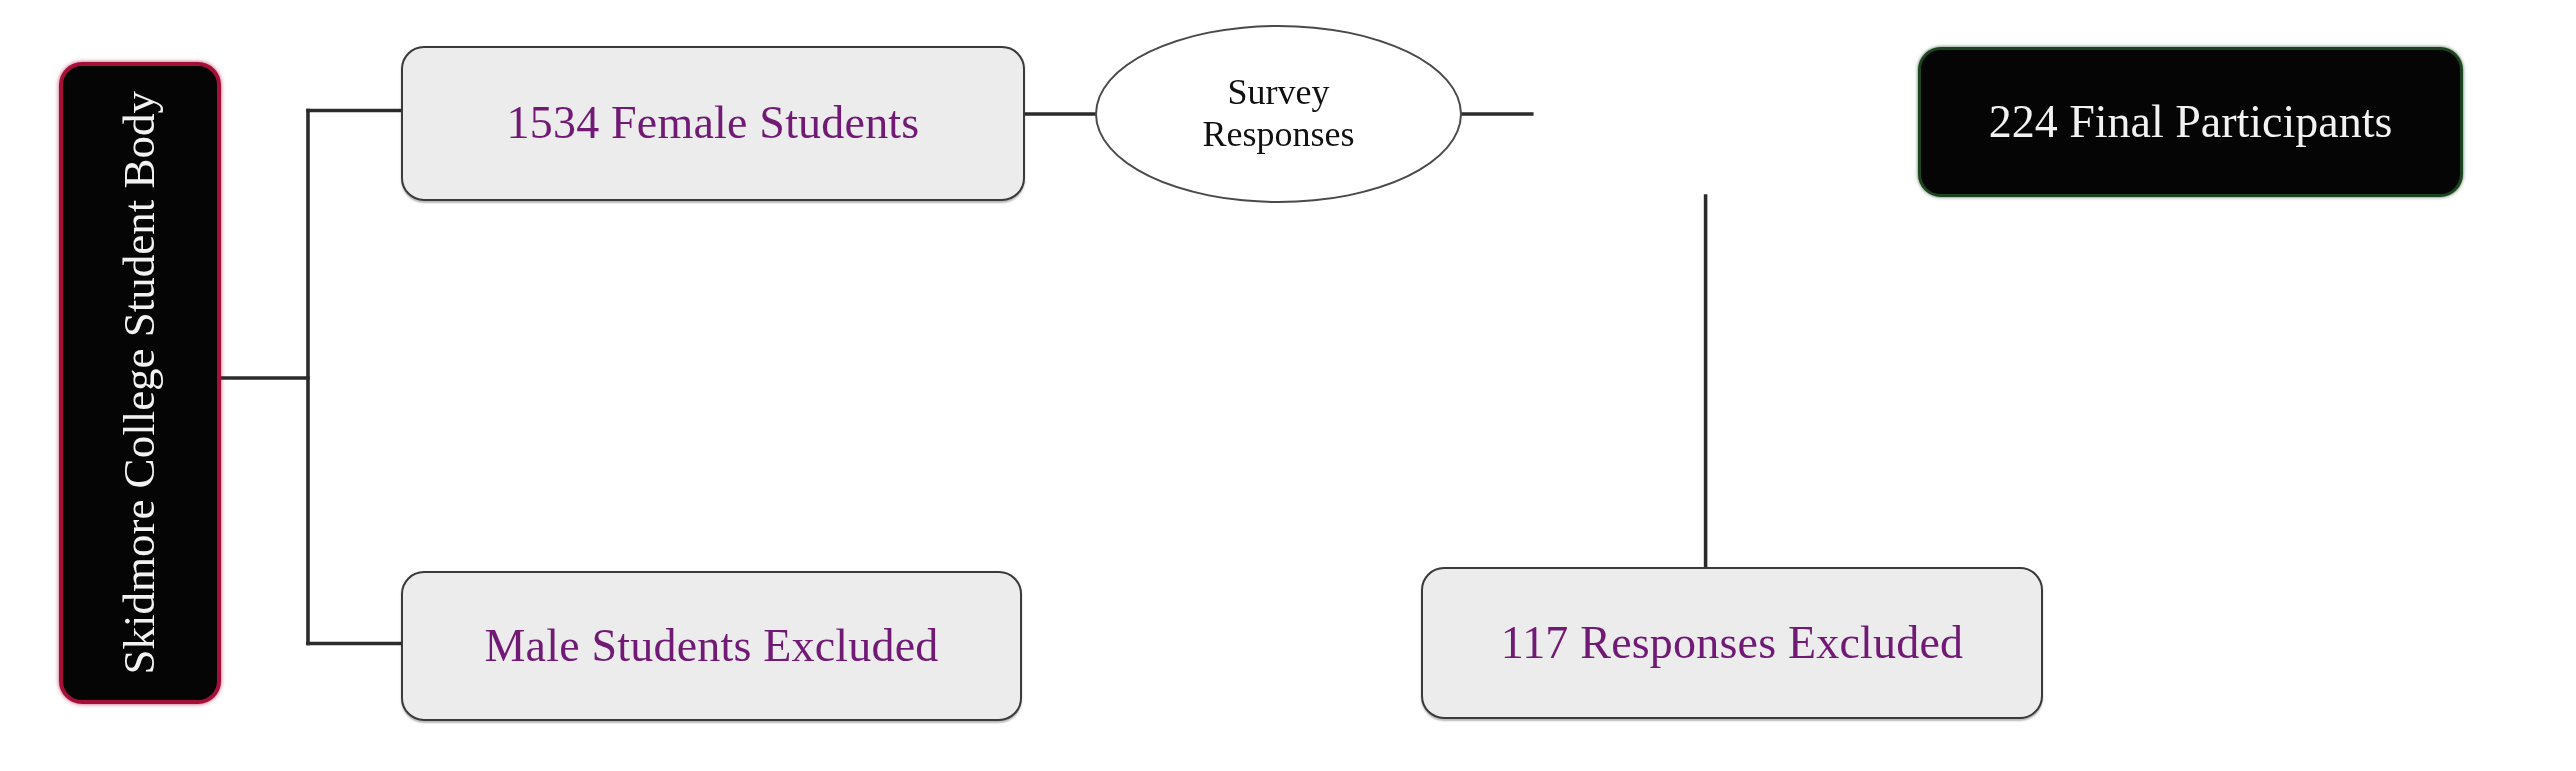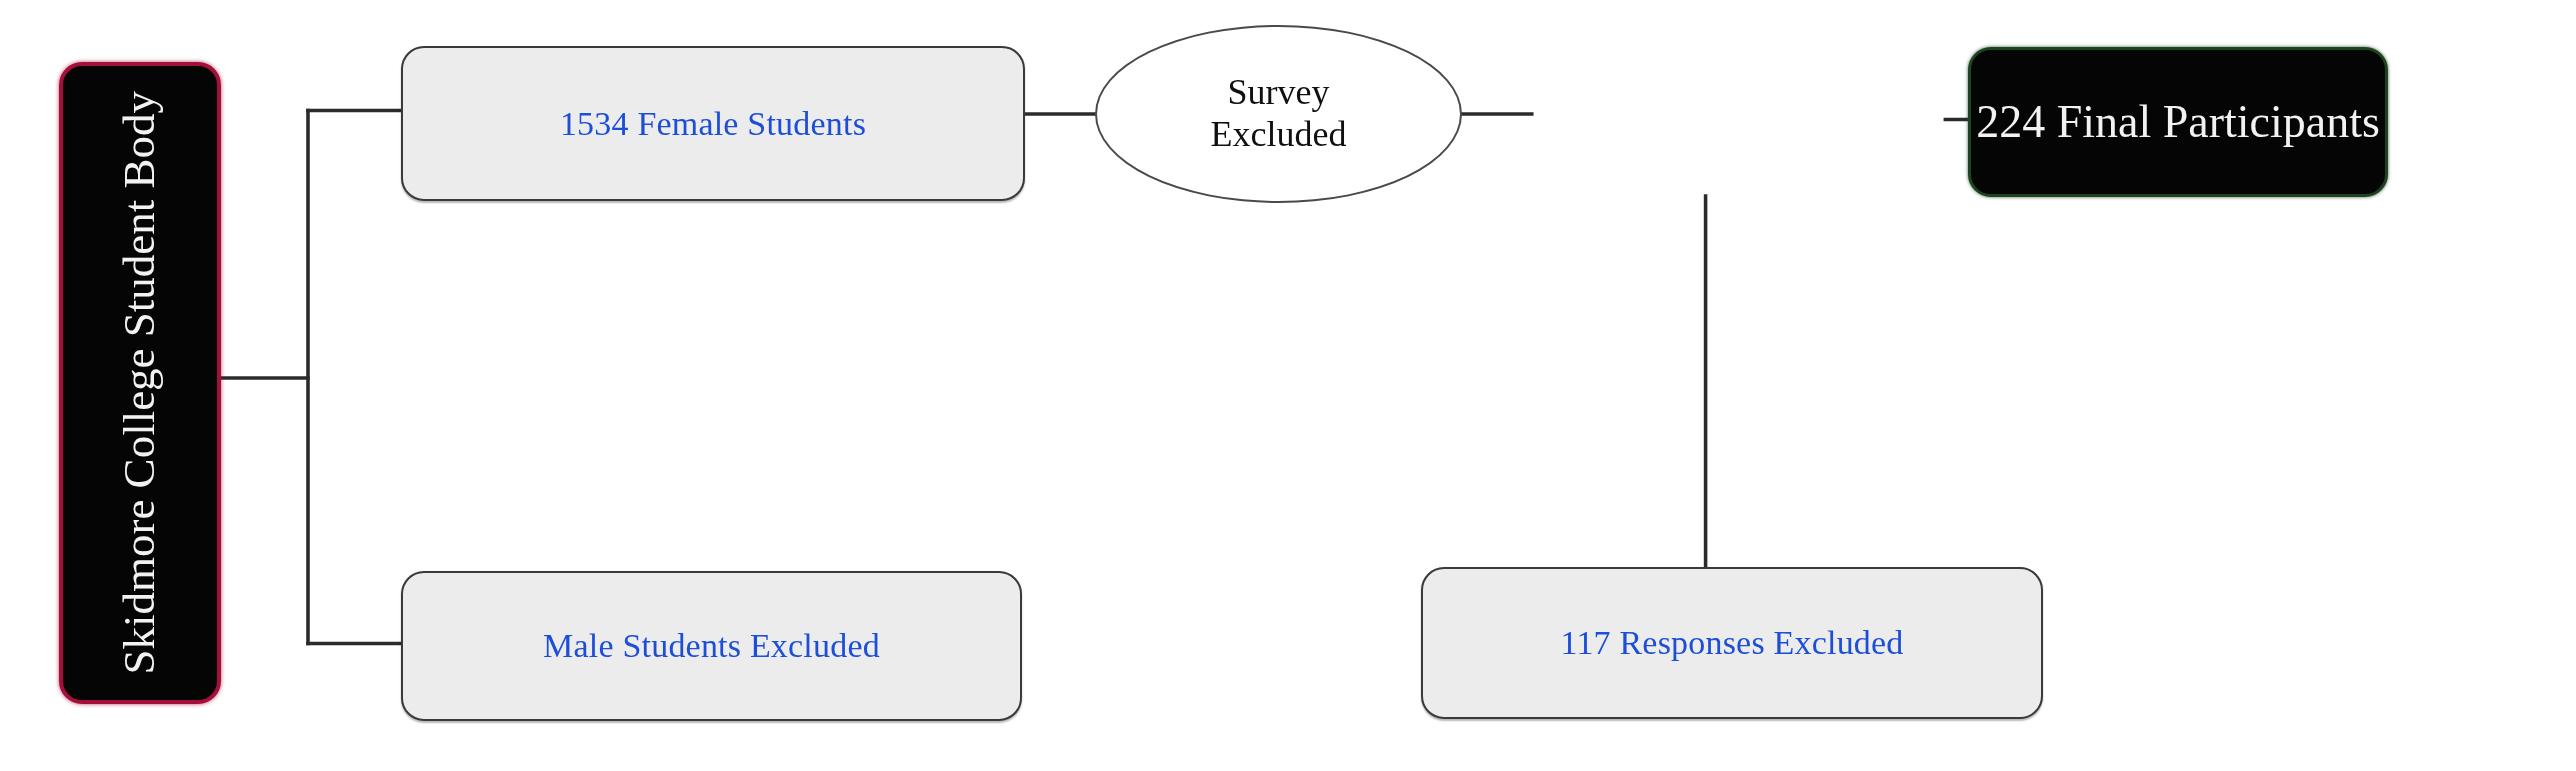--- a/index.html
+++ b/index.html
@@ -35,22 +35,22 @@
     text-align: center;
   }
   
   .node.rect {
     background: #ececec;
     border: 2.7px solid #3a3a3a;
     border-radius: 23px;
     box-shadow: 0 1.8px 1.8px rgba(0,0,0,0.28);
   }
   .node.rect .label {
-    color: #1d4ed8;
-    font-size: 34px;
+    color: #701a75;
+    font-size: 46px;
     line-height: 1.1;
     letter-spacing: 0.2px;
     white-space: nowrap;
   }
   
   .node.dark {
     background: #050505;
     border-radius: 23px;
   }
   .node.dark .label {
@@ -120,26 +120,26 @@
     <span class="label">Skidmore College Student Body</span>
   </div>
 
   <div class="node rect" style="left:401px; top:46px; width:624px; height:155px;">
     <span class="label">1534 Female Students</span>
   </div>
 
   <div class="node ellipse" style="left:1095px; top:25px; width:367px; height:178px;">
     <span class="label">
       <span class="ln">Survey</span>
-      <span class="ln">Excluded</span>
+      <span class="ln">Responses</span>
     </span>
   </div>
 
 
-  <div class="node dark accent-green" style="left:1968px; top:47px; width:420px; height:150px;">
+  <div class="node dark accent-green" style="left:1918px; top:47px; width:545px; height:150px;">
     <span class="label">224 Final Participants</span>
   </div>
 
   <div class="node rect" style="left:401px; top:571px; width:621px; height:150px;">
     <span class="label">Male Students Excluded</span>
   </div>
 
   <div class="node rect" style="left:1421px; top:567px; width:622px; height:152px;">
     <span class="label">117 Responses Excluded</span>
   </div>

